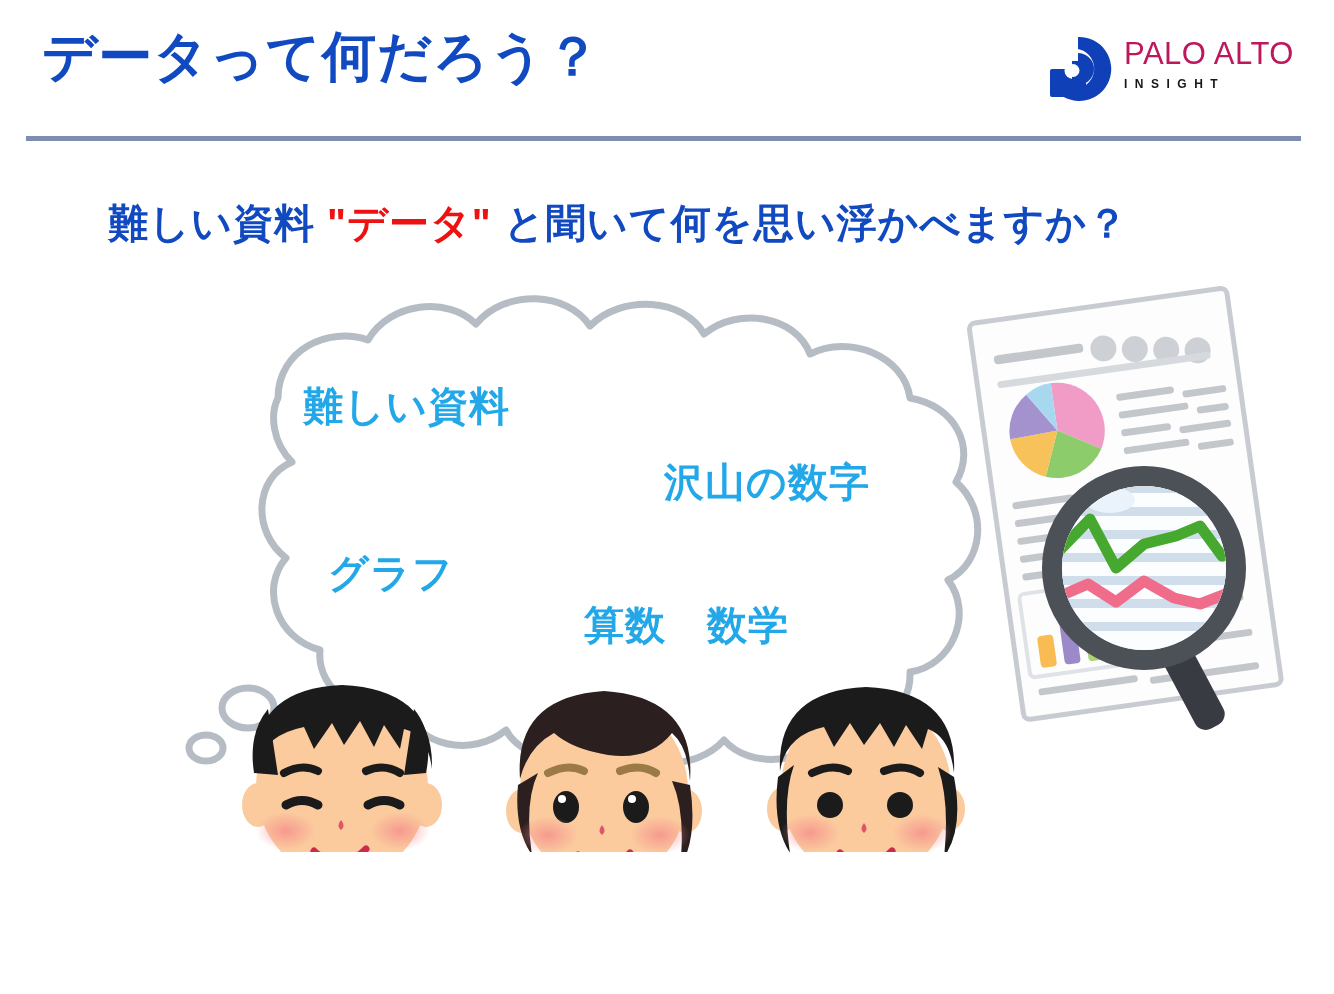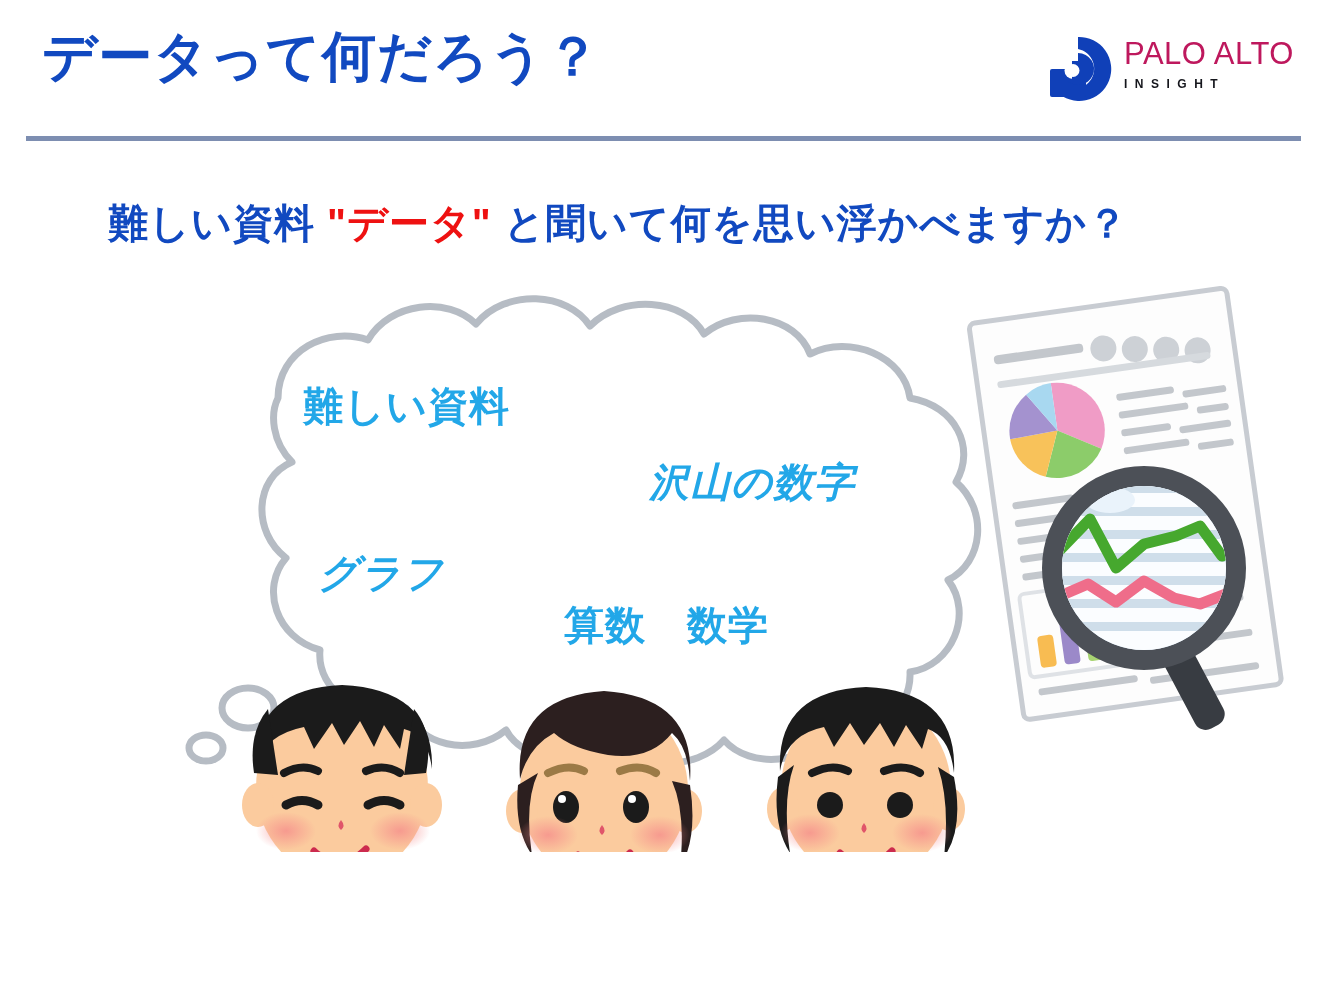--- a/index.html
+++ b/index.html
@@ -103,23 +103,23 @@
   
   .cloud-word {
     position: absolute;
     font-size: 40px;
     font-weight: bold;
     color: #22a7e8;
     white-space: nowrap;
     letter-spacing: 1px;
   }
   #word-0 { left: 303px; top: 379px; }
-  #word-1 { left: 649px; top: 455px; font-style: italic; }
-  #word-2 { left: 318px; top: 546px; font-style: italic; }
-  #word-3 { left: 564px; top: 598px; }
+  #word-1 { left: 664px; top: 455px; }
+  #word-2 { left: 328px; top: 546px; }
+  #word-3 { left: 584px; top: 598px; }
 
   
   #doc-illustration {
     position: absolute;
     left: 938px;
     top: 278px;
     width: 390px;
     height: 490px;
   }
   #kids-illustration {

